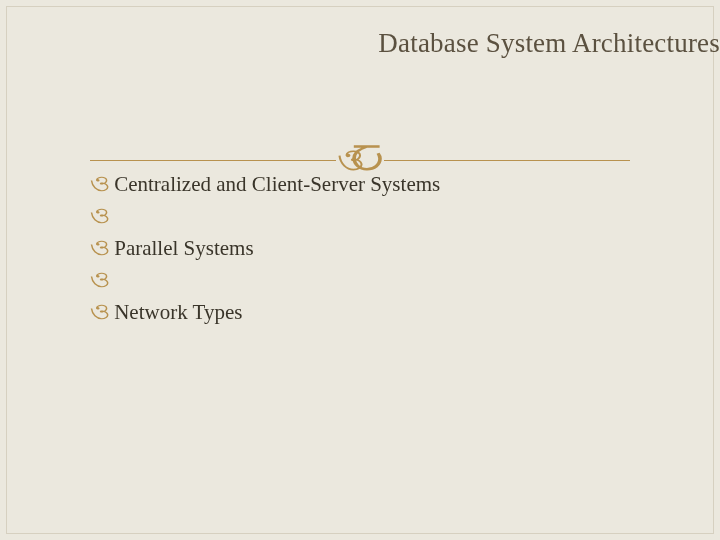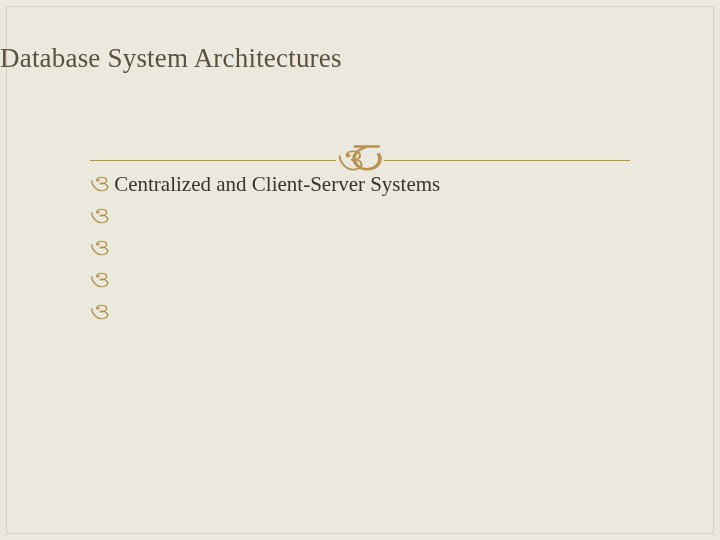--- a/index.html
+++ b/index.html
@@ -12,26 +12,25 @@
   }
   .inner-border {
     position: absolute;
     top: 6px; left: 6px; right: 6px; bottom: 6px;
     border: 1px solid #d6d0c0;
   }
   .title {
     position: absolute;
     top: 28px;
     left: 0; right: 0;
-    text-align: left;
+    text-align: right;
     font-size: 27px;
     color: #5b5140;
     font-weight: 400;
     letter-spacing: 0.2px;
-    margin-top: 15px;
   }
   .divider {
     position: absolute;
     top: 146px;
     left: 90px;
     right: 90px;
     height: 28px;
     display: flex;
     align-items: center;
   }
@@ -97,20 +96,22 @@
 <ul class="bullets">
   <li class="bullet-line">
     <span class="bullet-icon">ও</span>
     <span>Centralized and Client-Server Systems</span>
   </li>
   <li class="bullet-line">
     <span class="bullet-icon">ও</span>
   </li>
   <li class="bullet-line">
     <span class="bullet-icon">ও</span>
+    <span>Parallel Systems</span>
   </li>
   <li class="bullet-line">
     <span class="bullet-icon">ও</span>
   </li>
   <li class="bullet-line">
     <span class="bullet-icon">ও</span>
+    <span>Network Types</span>
   </li>
 </ul>
 
 </body></html>

